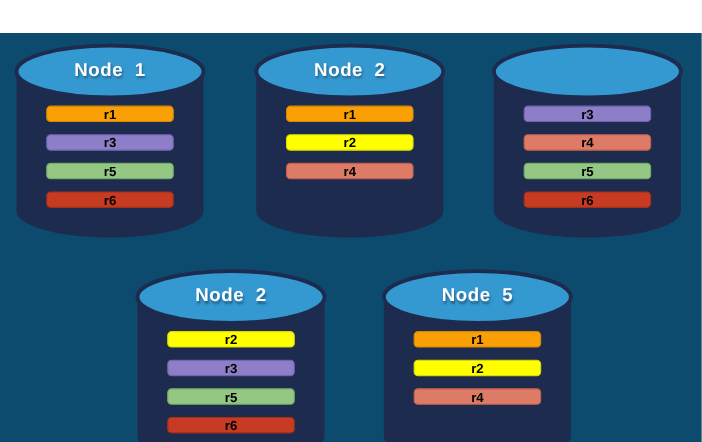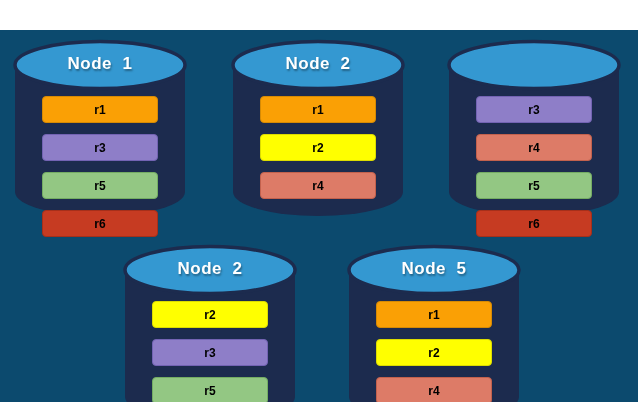--- a/index.html
+++ b/index.html
@@ -30,21 +30,21 @@
     letter-spacing:0.5px;
     text-shadow:1px 2px 2px rgba(0,0,0,0.35);
     pointer-events:none;
   }
   .bars{
     position:absolute;
     left:30px;top:58px;width:116px;
   }
   .bar{
     box-sizing:border-box;
-    height:27px;
+    height:15px;
     margin-bottom:11px;
     border-radius:4px;
     border:1px solid transparent;
     display:flex;align-items:center;justify-content:center;
     color:#000000;
     font-size:12px;
     font-weight:bold;
     line-height:1;
   }
 </style>

